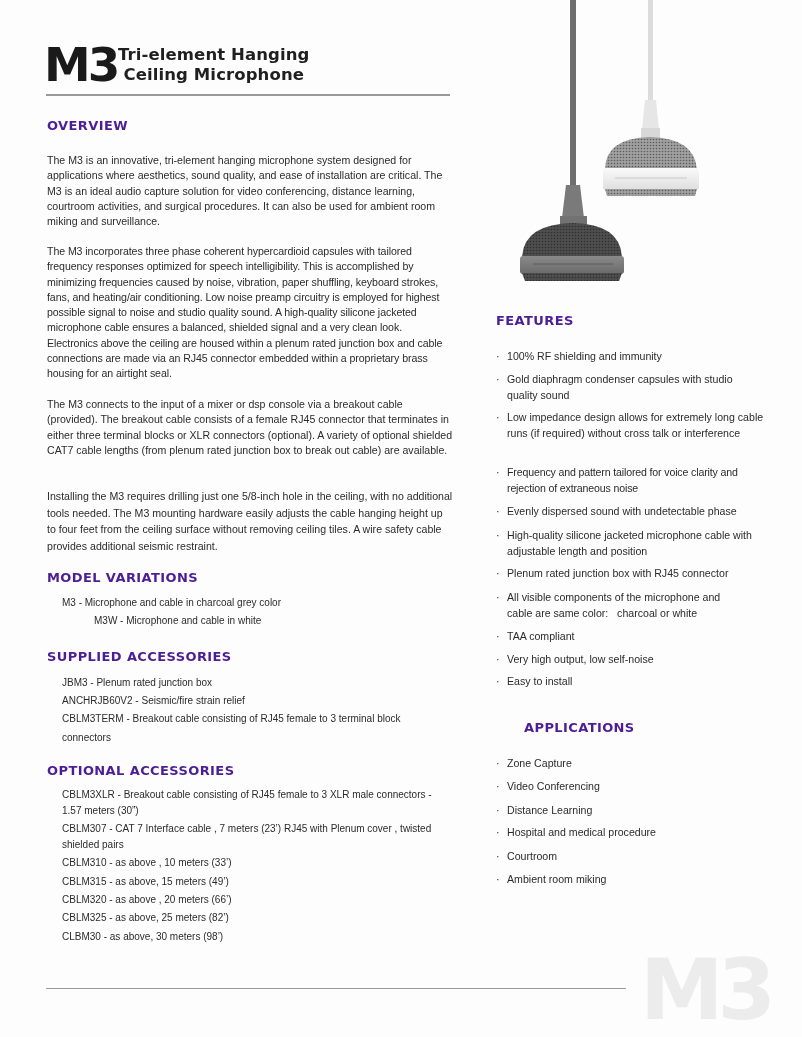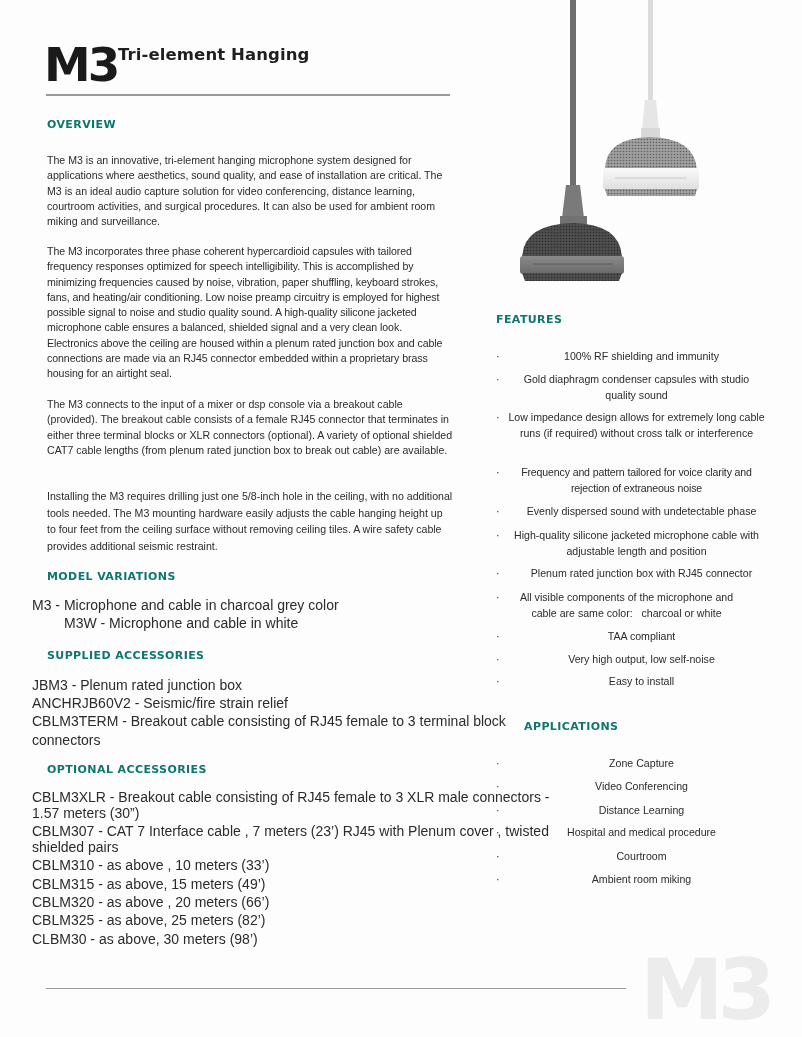--- a/index.html
+++ b/index.html
@@ -6,44 +6,45 @@
   html, body { width: 802px; height: 1037px; background: #fdfdfd; overflow: hidden; }
   body { position: relative; font-family: "Liberation Sans", "DejaVu Sans", sans-serif; color: #2a2a2a; }
 
   
   .logo { position: absolute; left: 44px; top: 40px; font-family: "DejaVu Sans", sans-serif; font-weight: bold; font-size: 46px; letter-spacing: -3px; color: #1a1a1a; line-height: 50px; transform: scaleX(1.02); transform-origin: left; }
   .title { position: absolute; left: 118px; top: 45px; font-family: "DejaVu Sans", sans-serif; font-weight: bold; font-size: 16.5px; line-height: 20px; color: #1f1f1f; letter-spacing: 0.1px; }
   .title div { white-space: nowrap; text-align: center; }
   .hdr-rule { position: absolute; left: 46px; top: 94px; width: 404px; height: 2px; background: #9a9a9a; }
 
   
-  .h { position: absolute; font-family: "DejaVu Sans", sans-serif; font-weight: bold; font-size: 11px; letter-spacing: 0.4px; color: #0f766e; white-space: nowrap; }
+  .h { position: absolute; font-family: "DejaVu Sans", sans-serif; font-weight: bold; font-size: 13px; letter-spacing: 0.4px; color: #4c1d95; white-space: nowrap; }
 
   
   .p { position: absolute; left: 47px; width: 406px; font-size: 10.6px; line-height: 15.3px; color: #2b2b2b; }
-  .line { position: absolute; left: 32px; font-size: 14px; color: #2b2b2b; white-space: nowrap; }
+  .line { position: absolute; left: 62px; font-size: 10px; color: #2b2b2b; white-space: nowrap; }
 
   
   .bullet { position: absolute; left: 496px; width: 280px; font-size: 10.6px; line-height: 16px; color: #2b2b2b; }
   .bullet .dot { position: absolute; left: 0; top: 0; width: 8px; }
-  .bullet .txt { display: block; padding-left: 11px; text-align: center; }
+  .bullet .txt { display: block; padding-left: 11px; }
 
   
   .mic-area { position: absolute; left: 505px; top: 0; width: 240px; height: 285px; }
 
   
   .foot-rule { position: absolute; left: 46px; top: 988px; width: 580px; height: 1px; background: #9a9a9a; }
   .watermark { position: absolute; left: 640px; top: 940px; font-family: "DejaVu Sans", sans-serif; font-weight: bold; font-size: 84px; letter-spacing: -6px; color: #ececec; line-height: 100px; }
 </style>
 </head>
 <body>
 
 <div class="logo">M3</div>
 <div class="title">
   <div>Tri-element Hanging</div>
+  <div>Ceiling Microphone</div>
 </div>
 <div class="hdr-rule"></div>
 
 <div class="mic-area">
   <svg width="240" height="285" viewBox="0 0 240 285">
     <defs>
       <pattern id="meshDark" width="3" height="3" patternUnits="userSpaceOnUse">
         <rect width="3" height="3" fill="#4e4e4e"></rect>
         <circle cx="1.5" cy="1.5" r="0.8" fill="#2e2e2e"></circle>
       </pattern>

